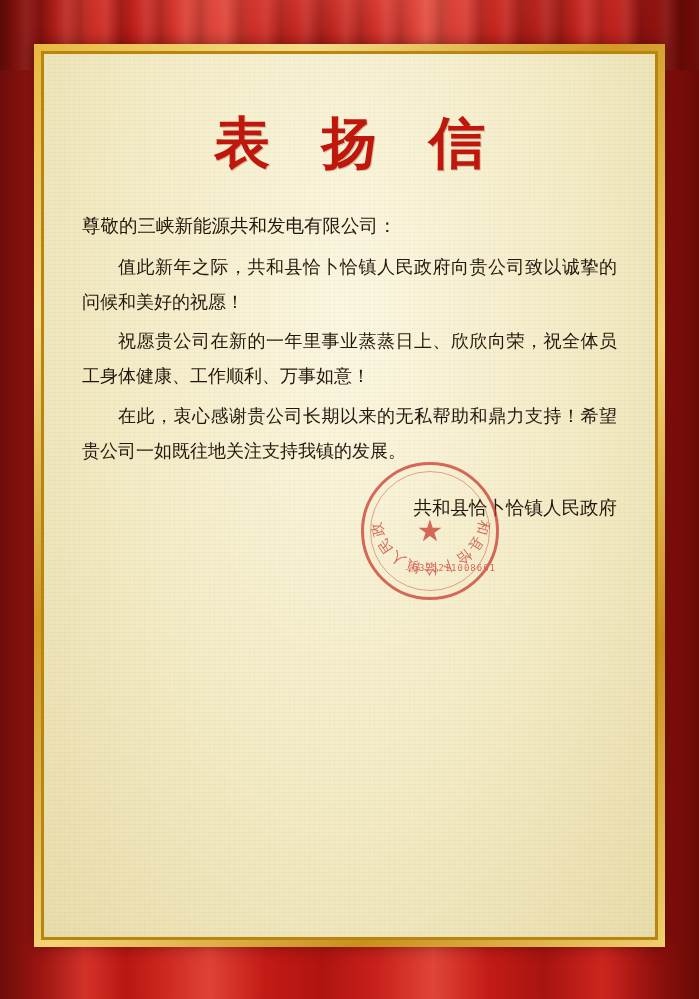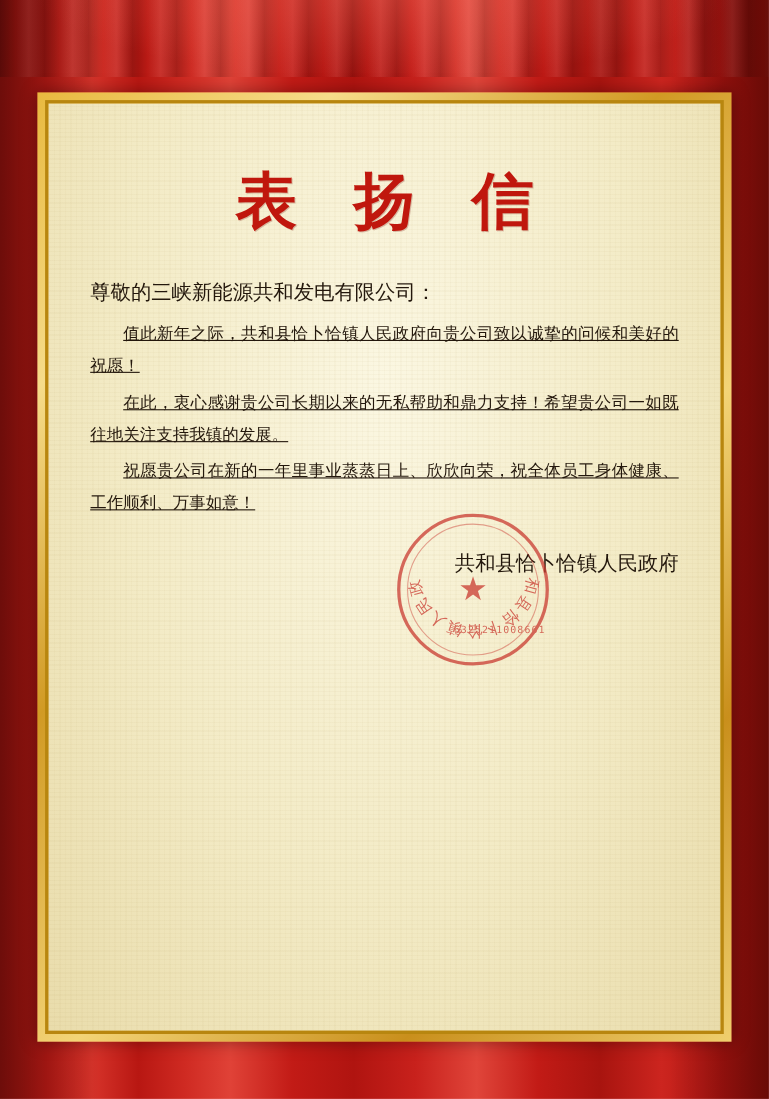--- a/index.html
+++ b/index.html
@@ -61,21 +61,20 @@
   .frame-outer {
     position: absolute;
     left: 34px;
     top: 44px;
     right: 34px;
     bottom: 52px;
     background: linear-gradient(135deg, #e8b93f 0%, #f6dc8a 18%, #d19a24 38%, #f3d477 60%, #c98f1c 80%, #efcf6e 100%);
     padding: 7px;
     box-sizing: border-box;
     box-shadow: 0 0 14px rgba(0,0,0,0.35);
-    margin-top: 40px;
   }
   .frame-inner {
     position: relative;
     width: 100%;
     height: 100%;
     box-sizing: border-box;
     border: 3px solid #b8860f;
     background: #f4ecc9;
     background:
       radial-gradient(ellipse at 50% 30%, #fbf7e2 0%, #f3ebc6 55%, #e9dcab 100%);
@@ -112,27 +111,26 @@
   .salutation {
     color: #23170c;
     font-size: 18.5px;
     font-family: Liberation Sans, sans-serif;
     line-height: 1.9;
     margin: 0 0 6px 0;
   }
 
   .para {
     color: #23170c;
-    font-size: 15px;
+    font-size: 18px;
     line-height: 1.95;
     margin: 0 0 4px 0;
     text-align: justify;
     text-justify: inter-character;
     text-indent: 2em;
-    text-decoration: underline;
   }
 
   .signature-block {
     margin-top: 22px;
     text-align: right;
     position: relative;
   }
   .sign-org, .sign-date {
     color: #23170c;
     font-size: 18.5px;
@@ -204,22 +202,22 @@
     <div class="frame-inner">
       <div class="paper-texture"></div>
 
       <div class="content">
 
         <div class="doc-title">表 扬 信</div>
 
         <div class="salutation">尊敬的三峡新能源共和发电有限公司：</div>
 
         <p class="para">值此新年之际，共和县恰卜恰镇人民政府向贵公司致以诚挚的问候和美好的祝愿！</p>
+        <p class="para">祝愿贵公司在新的一年里事业蒸蒸日上、欣欣向荣，祝全体员工身体健康、工作顺利、万事如意！</p>
         <p class="para">在此，衷心感谢贵公司长期以来的无私帮助和鼎力支持！希望贵公司一如既往地关注支持我镇的发展。</p>
-        <p class="para">祝愿贵公司在新的一年里事业蒸蒸日上、欣欣向荣，祝全体员工身体健康、工作顺利、万事如意！</p>
 
         <div class="signature-block">
           <div class="seal">
             <div class="seal-inner"></div>
             <svg class="seal-arc" viewBox="0 0 138 138">
               <defs>
                 <path id="sealArcPath" d="M 18,76 A 52,52 0 0 1 120,76" transform="rotate(180 69 69)"></path>
               </defs>
               <text text-anchor="middle">
                 <textPath href="#sealArcPath" startOffset="50%">共和县恰卜恰镇人民政府</textPath>

